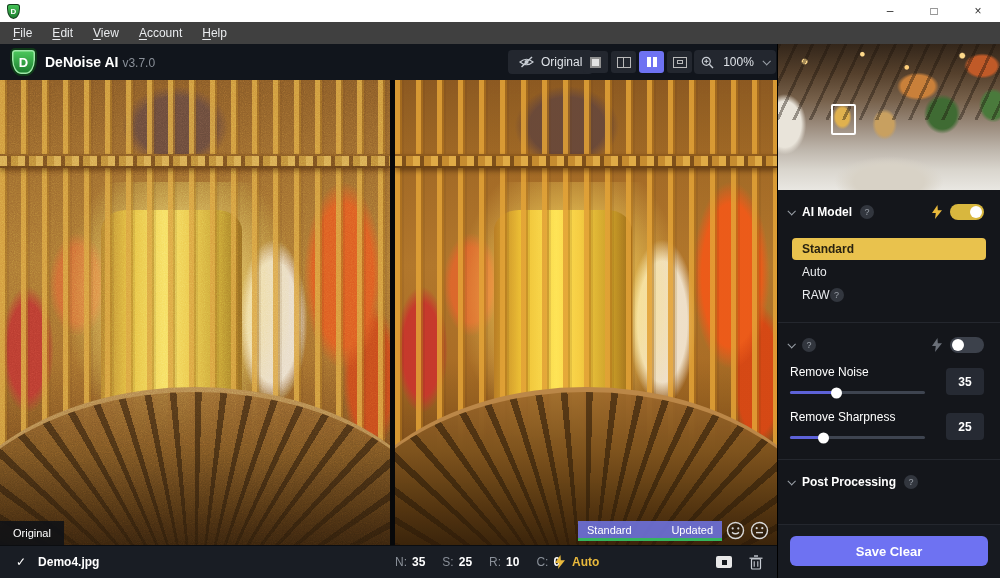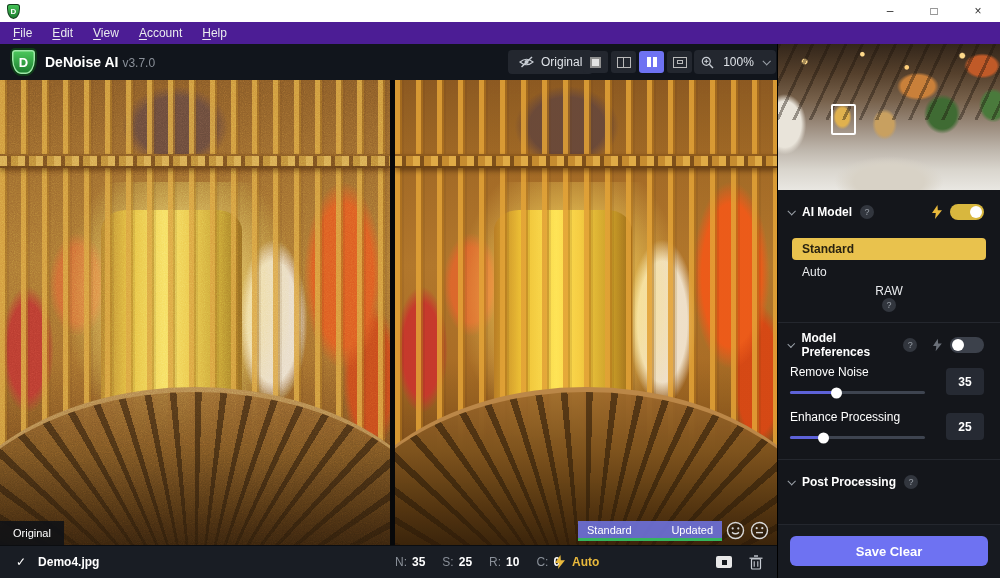--- a/index.html
+++ b/index.html
@@ -9,21 +9,21 @@
   
   .titlebar { height:22px; background:#ffffff; display:flex; align-items:center; padding-left:7px; }
   .shield-sm { width:13px; height:15px; background:linear-gradient(180deg,#45c257,#1d8030); border:1.5px solid #123e1c;
     border-radius:3px 3px 7px 7px / 3px 3px 11px 11px; display:flex; align-items:center; justify-content:center;
     color:#fff; font-size:8px; font-weight:700; }
   .tb-title { margin-left:8px; font-size:12px; font-weight:700; color:#1a1a1a; }
   .tb-controls { margin-left:auto; display:flex; height:100%; }
   .tb-btn { width:44px; height:100%; display:flex; align-items:center; justify-content:center; font-size:12px; color:#333; }
 
   
-  .menubar { height:22px; background:#4c1d95; display:flex; align-items:center; padding-left:3px; }
+  .menubar { height:22px; background:#404040; display:flex; align-items:center; padding-left:3px; }
   .menu-item { color:#e9ebee; font-size:12px; padding:0 10px; cursor:default; }
   .menu-item u { text-underline-offset:2px; }
 
   
   .main-row { display:flex; height:534px; }
   .main-col { width:777px; display:flex; flex-direction:column; }
 
   
   .hdr { height:36px; background:#11151c; position:relative; flex:none; }
   .logo-wrap { position:absolute; left:10px; top:4px; display:flex; align-items:center; gap:8px; }
@@ -114,21 +114,21 @@
   .spacer { flex:1; }
   .bolt { width:10px; height:14px; }
   .toggle { width:34px; height:16px; border-radius:8px; position:relative; flex:none; }
   .toggle.on { background:#d8b73e; } .toggle.off { background:#3c414b; }
   .tknob { position:absolute; top:2px; width:12px; height:12px; border-radius:50%; background:#fff; }
   .toggle.on .tknob { right:2px; } .toggle.off .tknob { left:2px; }
 
   .model-list { margin:18px 14px 0 14px; display:flex; flex-direction:column; gap:1px; }
   .model-item { height:22px; display:flex; align-items:center; padding:0 10px; color:#e9ebee; font-size:12px; border-radius:4px; }
   .model-item.sel { background:#e9c24d; color:#2a2310; font-weight:700; }
-  .model-item.raw { justify-content:flex-start;flex-direction:column; }
+  .model-item.raw { justify-content:flex-start; }
 
   .hr { height:1px; background:#24272e; margin-top:16px; }
 
   .slider-block { margin:12px 16px 0 12px; display:grid; grid-template-columns:1fr 38px; column-gap:21px; }
   .sl-label { grid-column:1; color:#fff; font-size:12px; }
   .sl-track { grid-column:1; position:relative; height:3px; background:#3e4450; border-radius:2px; margin-top:12px; margin-bottom:4px; }
   .sl-fill { position:absolute; left:0; top:0; height:100%; background:#5d62d8; border-radius:2px; }
   .sl-knob { position:absolute; right:-5px; top:50%; transform:translateY(-50%); width:11px; height:11px; border-radius:50%; background:#fff; }
   .sl-value { grid-column:2; grid-row:1/3; align-self:center; background:#262a33; border-radius:4px; height:27px;
     display:flex; align-items:center; justify-content:center; color:#fff; font-size:12px; font-weight:700; }
@@ -348,21 +348,20 @@
         <div class="model-item raw">
           <span>RAW</span>
           <span class="qmark">?</span>
         </div>
       </div>
 
       <div class="hr"></div>
 
       <div class="sec-header">
         <span class="chev"></span>
-        <span class="sec-title">Model Preferences</span>
         <span class="qmark">?</span>
         <span class="spacer"></span>
         <svg class="bolt" viewBox="0 0 10 14">
             <path d="M5.5 0 L0 8 H3.8 L3 14 L10 5.2 H5.8 Z" fill="#6a6f78"></path>
           </svg>
         <span class="toggle off">
             <span class="tknob"></span>
           </span>
       </div>
 
@@ -370,21 +369,21 @@
         <span class="sl-label">Remove Noise</span>
         <div class="sl-track">
           <div class="sl-fill" style="width: 35%;">
               <span class="sl-knob"></span>
             </div>
         </div>
         <div class="sl-value">35</div>
       </div>
 
       <div class="slider-block">
-        <span class="sl-label">Enhance Processing</span>
+        <span class="sl-label">Remove Sharpness</span>
         <div class="sl-track">
           <div class="sl-fill" style="width: 25%;">
               <span class="sl-knob"></span>
             </div>
         </div>
         <div class="sl-value">25</div>
       </div>
 
       <div class="hr"></div>
 

